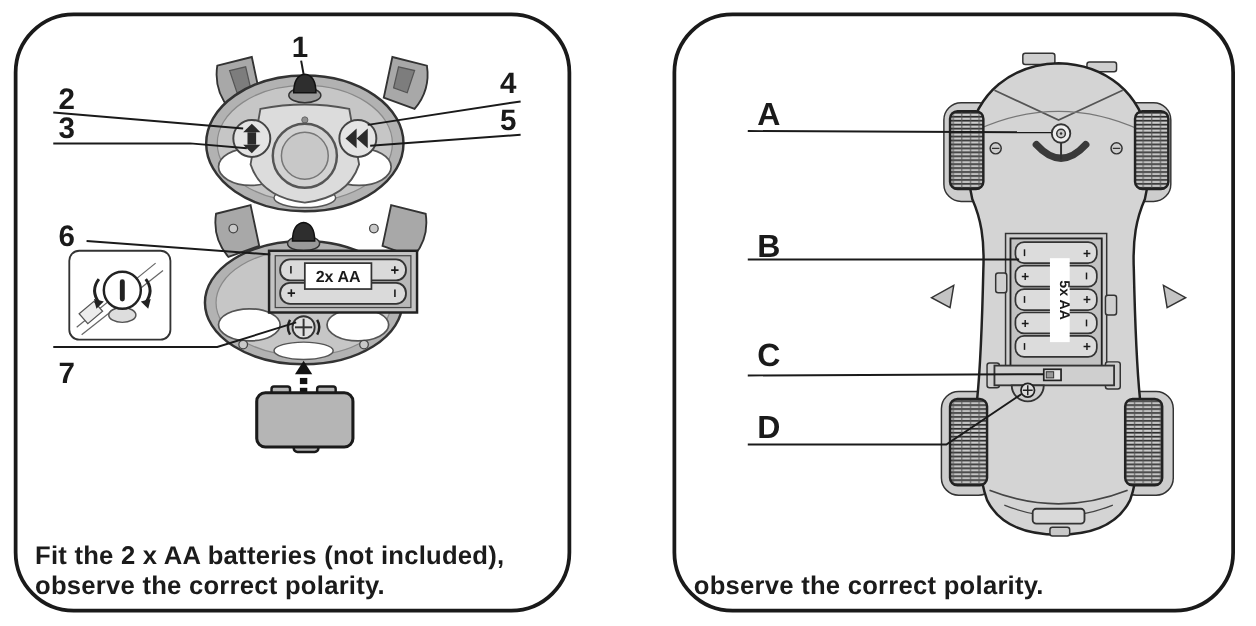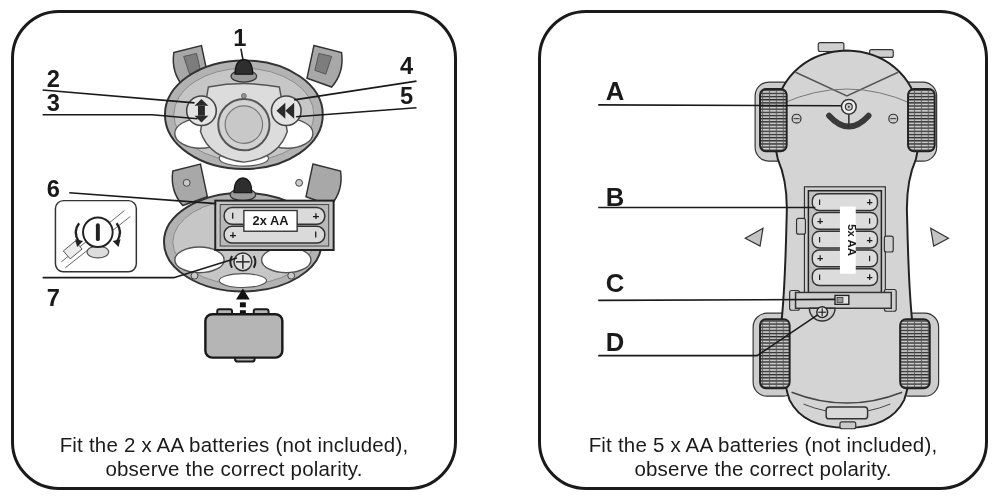--- a/index.html
+++ b/index.html
@@ -8,22 +8,22 @@
     font-family:"Liberation Sans", sans-serif;overflow:hidden;
   }
   .panel{
     position:absolute;top:10px;height:480px;box-sizing:border-box;
     border:3px solid #1a1a1a;border-radius:48px;background:#ffffff;
   }
   .panel.left{left:11px;width:446px;}
   .panel.right{left:538px;width:450px;}
   .panel svg{position:absolute;left:0;top:0;width:100%;height:100%;}
   .caption{
-    position:absolute;left:14px;right:14px;bottom:7px;text-align:center;
-    font-weight:normal;font-size:20.5px;line-height:23.5px;color:#1b1b1b;
+    position:absolute;left:14px;right:14px;bottom:7px;text-align:left;
+    font-weight:bold;font-size:20.5px;line-height:23.5px;color:#1b1b1b;
     letter-spacing:0.2px;
   }
   text{font-family:"Liberation Sans", sans-serif;fill:#1a1a1a;}
   .callout-num{font-size:24px;font-weight:bold;}
   .callout-letter{font-size:26px;font-weight:bold;}
   .lead{stroke:#1a1a1a;stroke-width:1.6;fill:none;}
 </style>
 </head>
 <body>
 
@@ -260,16 +260,15 @@
     <line class="lead" x1="58" y1="197" x2="278" y2="197"></line>
 
     <text class="callout-letter" x="75" y="283" text-anchor="middle">C</text>
     <line class="lead" x1="58" y1="291" x2="298" y2="290"></line>
 
     <text class="callout-letter" x="75" y="342" text-anchor="middle">D</text>
     <polyline class="lead" points="58,347 219,347 280,306"></polyline>
   </svg>
 
   <div class="caption">
-    <div>Fit the 5 x AA batteries (not included),</div>
     <div>observe the correct polarity.</div>
   </div>
 </section>
 
 </body></html>

